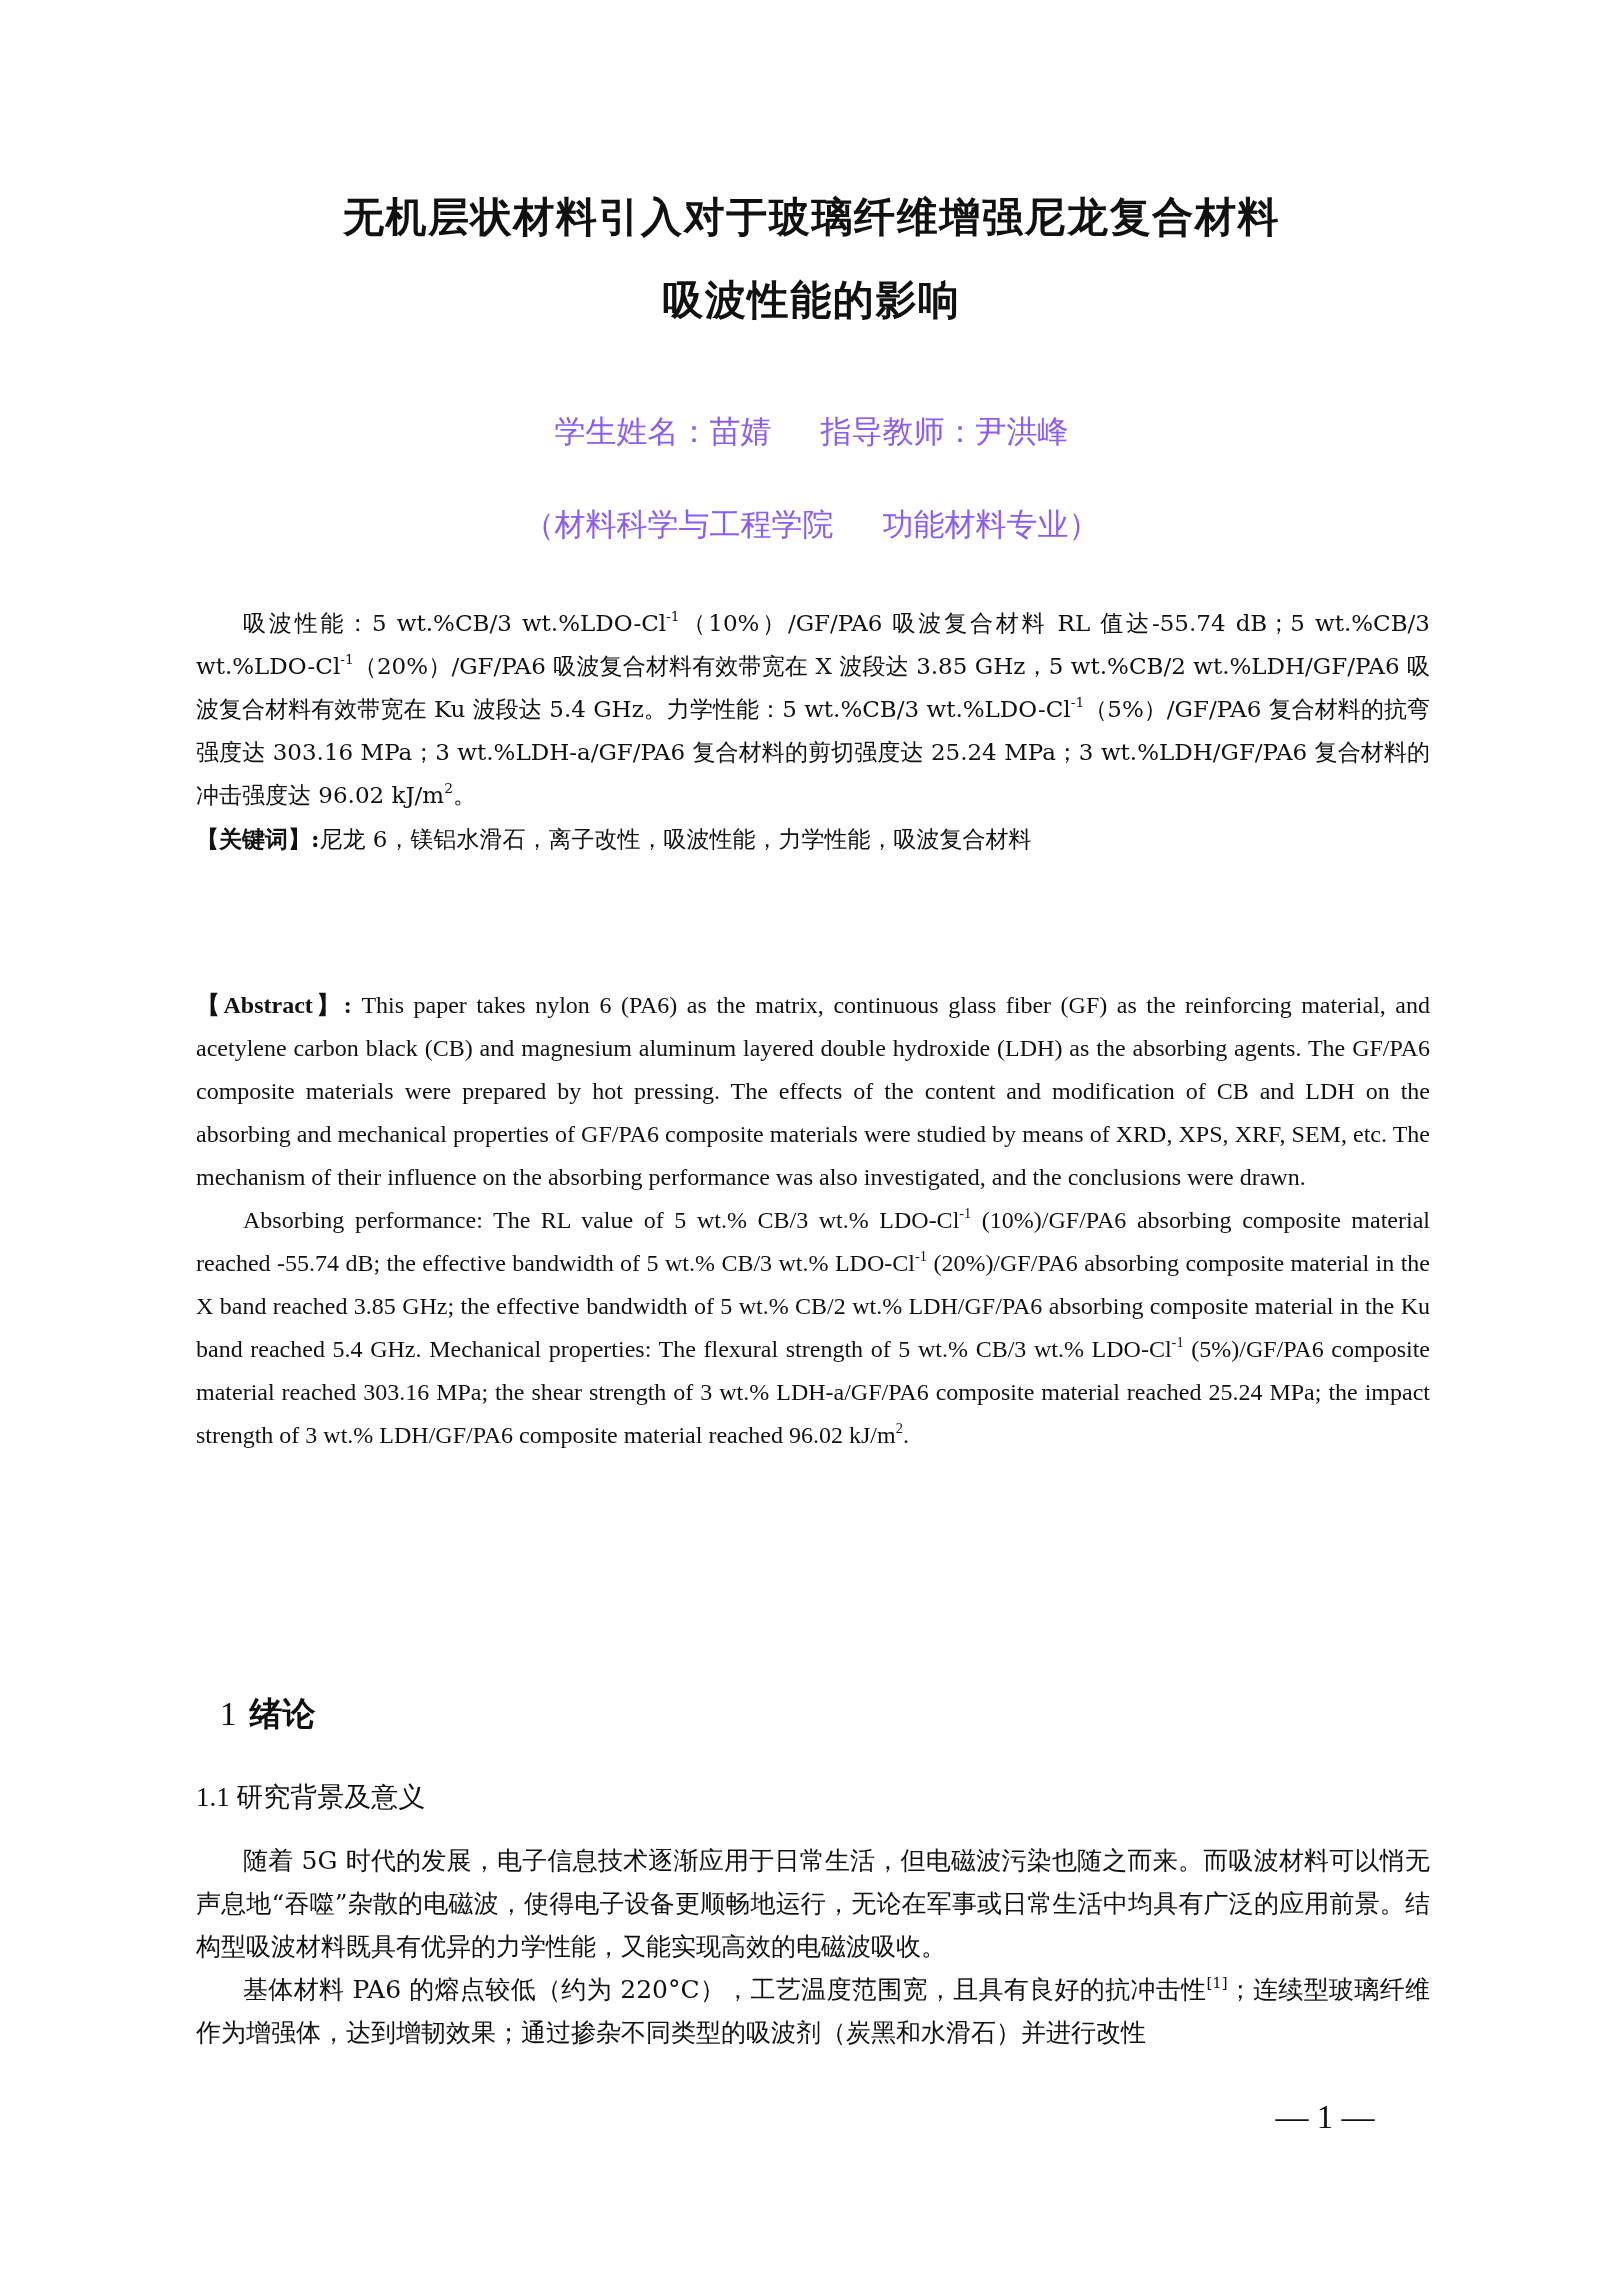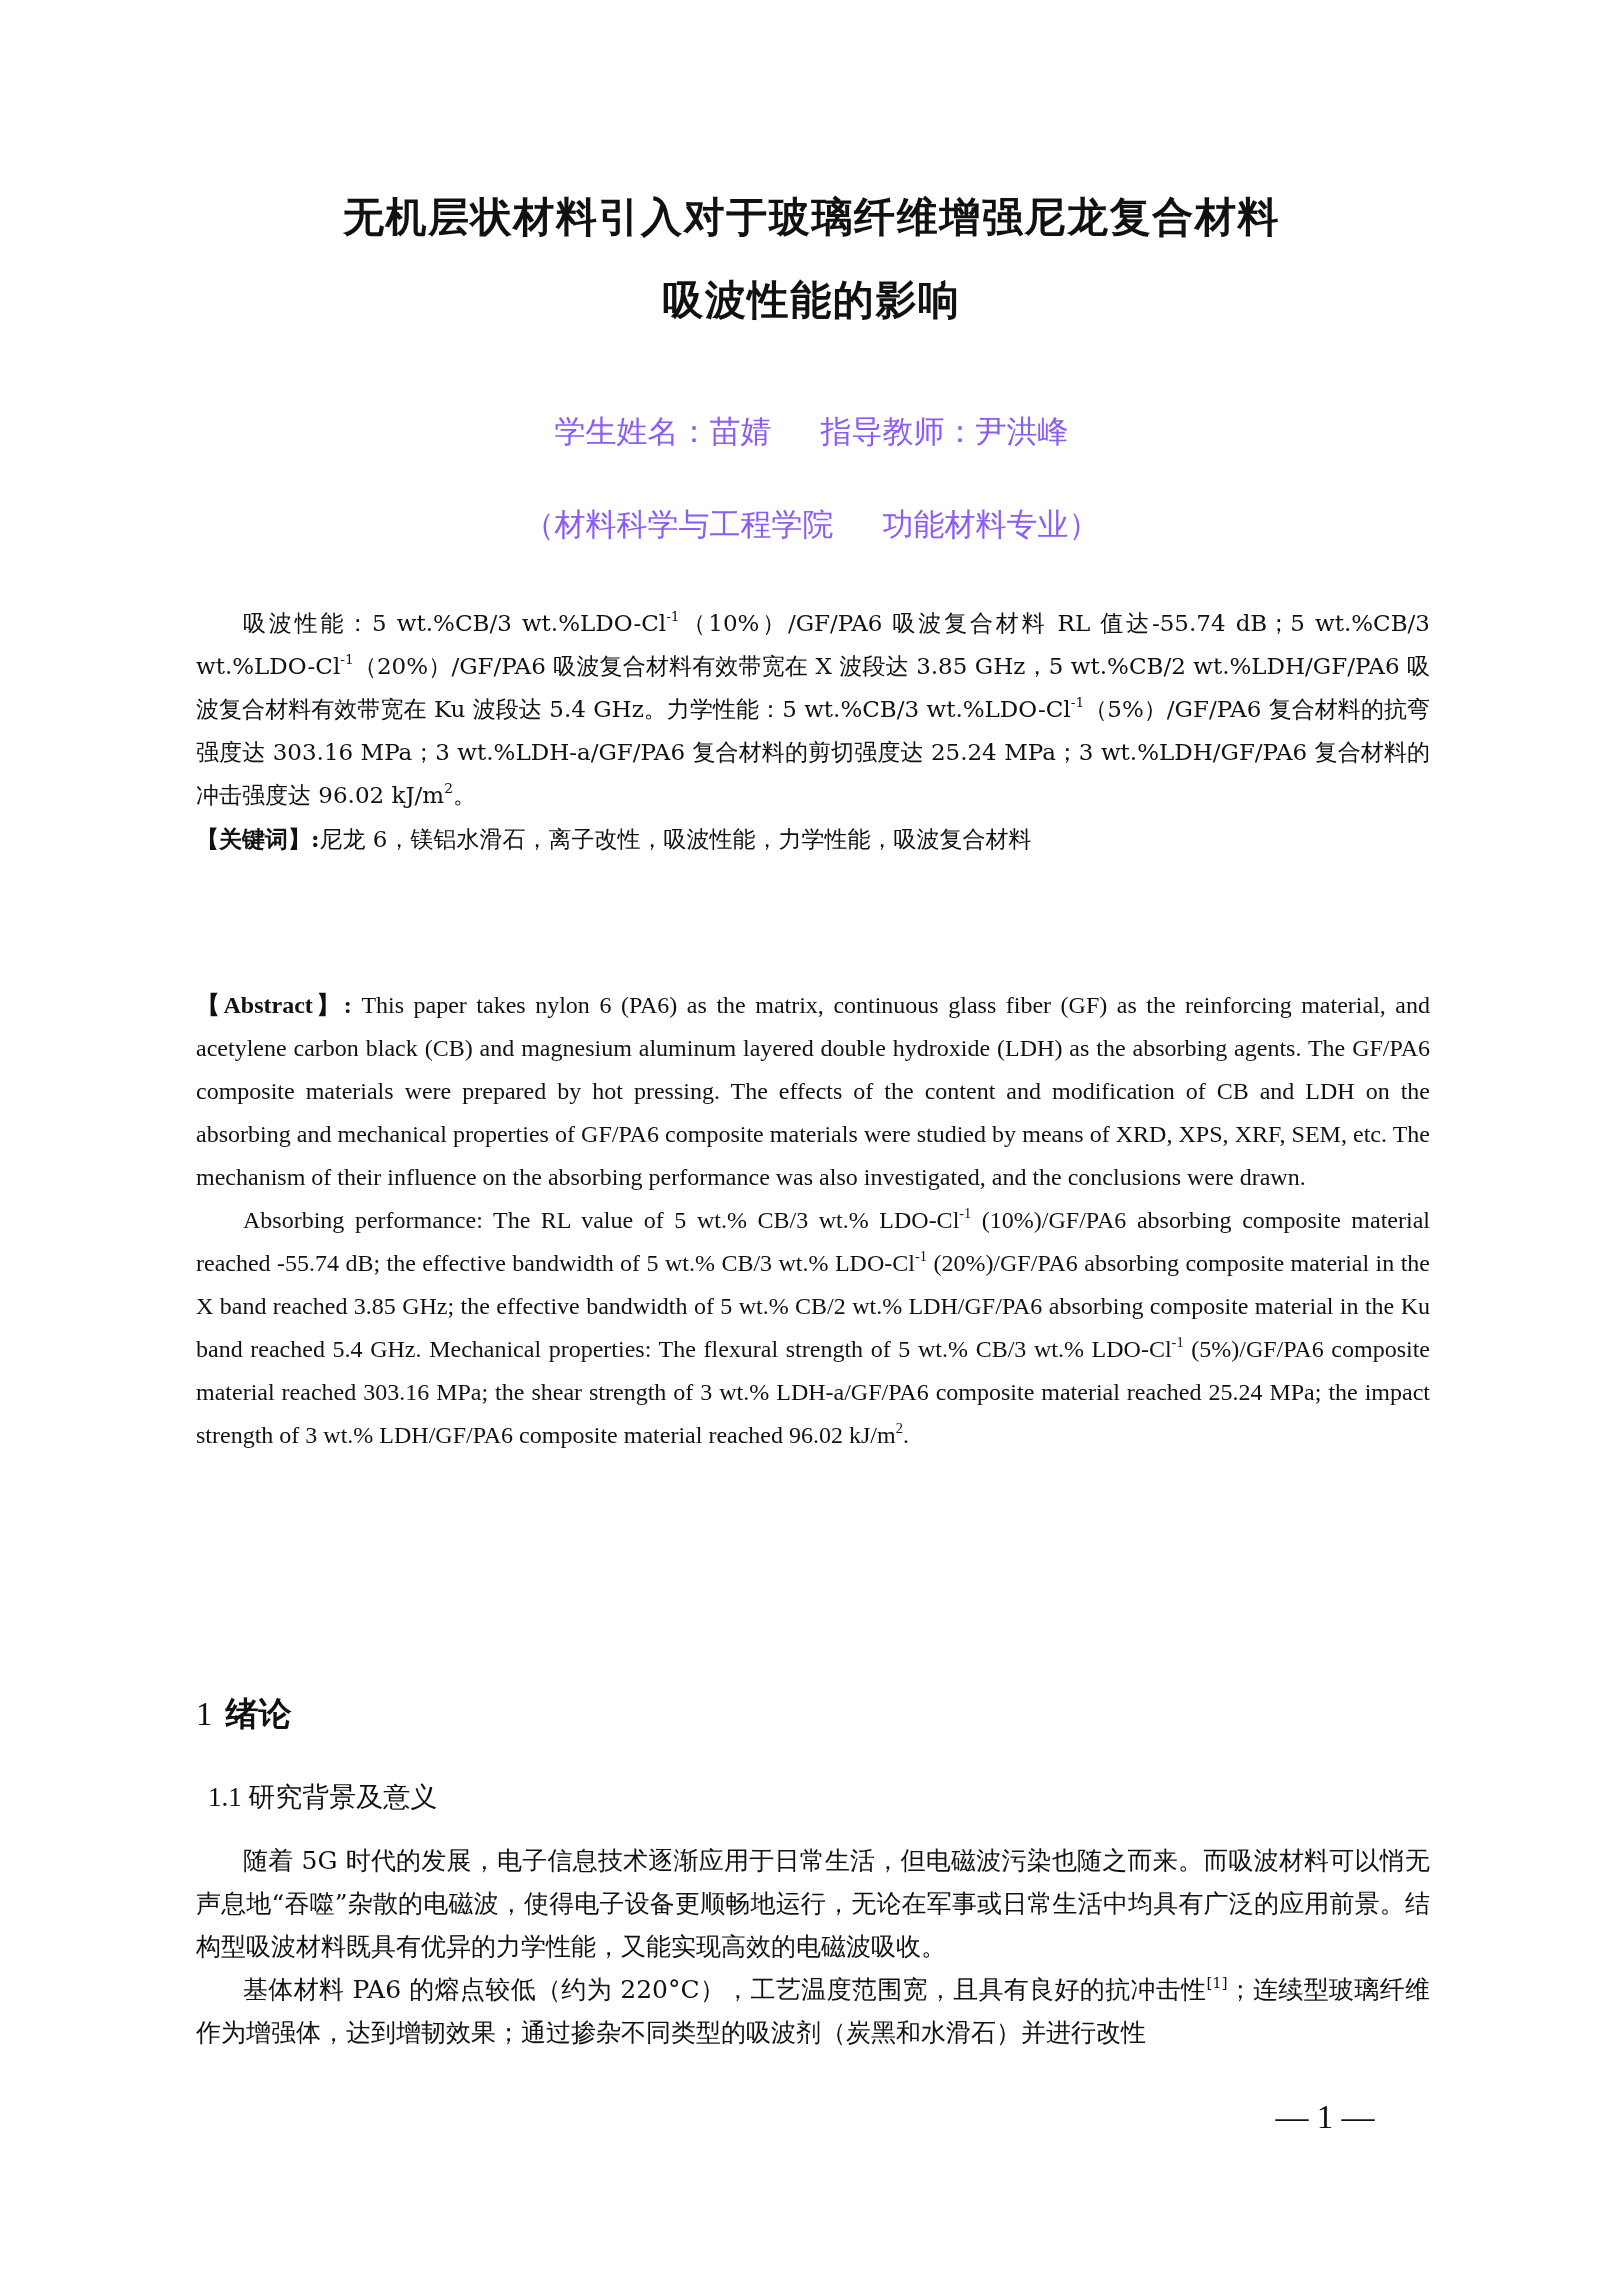--- a/index.html
+++ b/index.html
@@ -9,22 +9,22 @@
   .title { left:0; width:1623px; text-align:center; font-family:"DejaVu Sans","Liberation Sans",sans-serif;
            font-size:41px; font-weight:bold; letter-spacing:1.6px; color:#111; }
   .byline { left:0; width:1623px; text-align:center; font-family:"DejaVu Sans","Liberation Sans",sans-serif;
             font-size:31px; color:#8b5cf6; }
   .byline .gap { display:inline-block; width:49px; }
   .col { left:196px; width:1234px; }
   .para { font-size:24px; line-height:43px; text-align:justify; text-align-last:left; margin:0; }
   .indent { text-indent:47px; }
   .cn { font-family:"DejaVu Serif","Liberation Serif",serif; font-size:23px; }
   .lbl { font-weight:bold; }
-  .h1 { font-family:"DejaVu Sans","Liberation Sans",sans-serif; font-size:33px; font-weight:bold; }
-  .h2 { font-family:"DejaVu Sans","Liberation Sans",sans-serif; font-size:27px;margin-left:12px; }
+  .h1 { font-family:"DejaVu Sans","Liberation Sans",sans-serif; font-size:33px; font-weight:bold;margin-left:24px; }
+  .h2 { font-family:"DejaVu Sans","Liberation Sans",sans-serif; font-size:27px; }
   .h1 .num, .h2 .num { font-family:"Liberation Serif",serif; font-weight:normal; margin-right:13px; }
   .h2 .num { margin-right:6.5px; }
   .pageno { left:1227px; width:196px; text-align:center; font-size:33px; }
   sup { font-size:0.6em; line-height:0; vertical-align:0.7em; }
 </style>
 </head>
 <body>
 
 <div class="abs title" style="top:190px;">无机层状材料引入对于玻璃纤维增强尼龙复合材料</div>
 <div class="abs title" style="top:273px;">吸波性能的影响</div>

